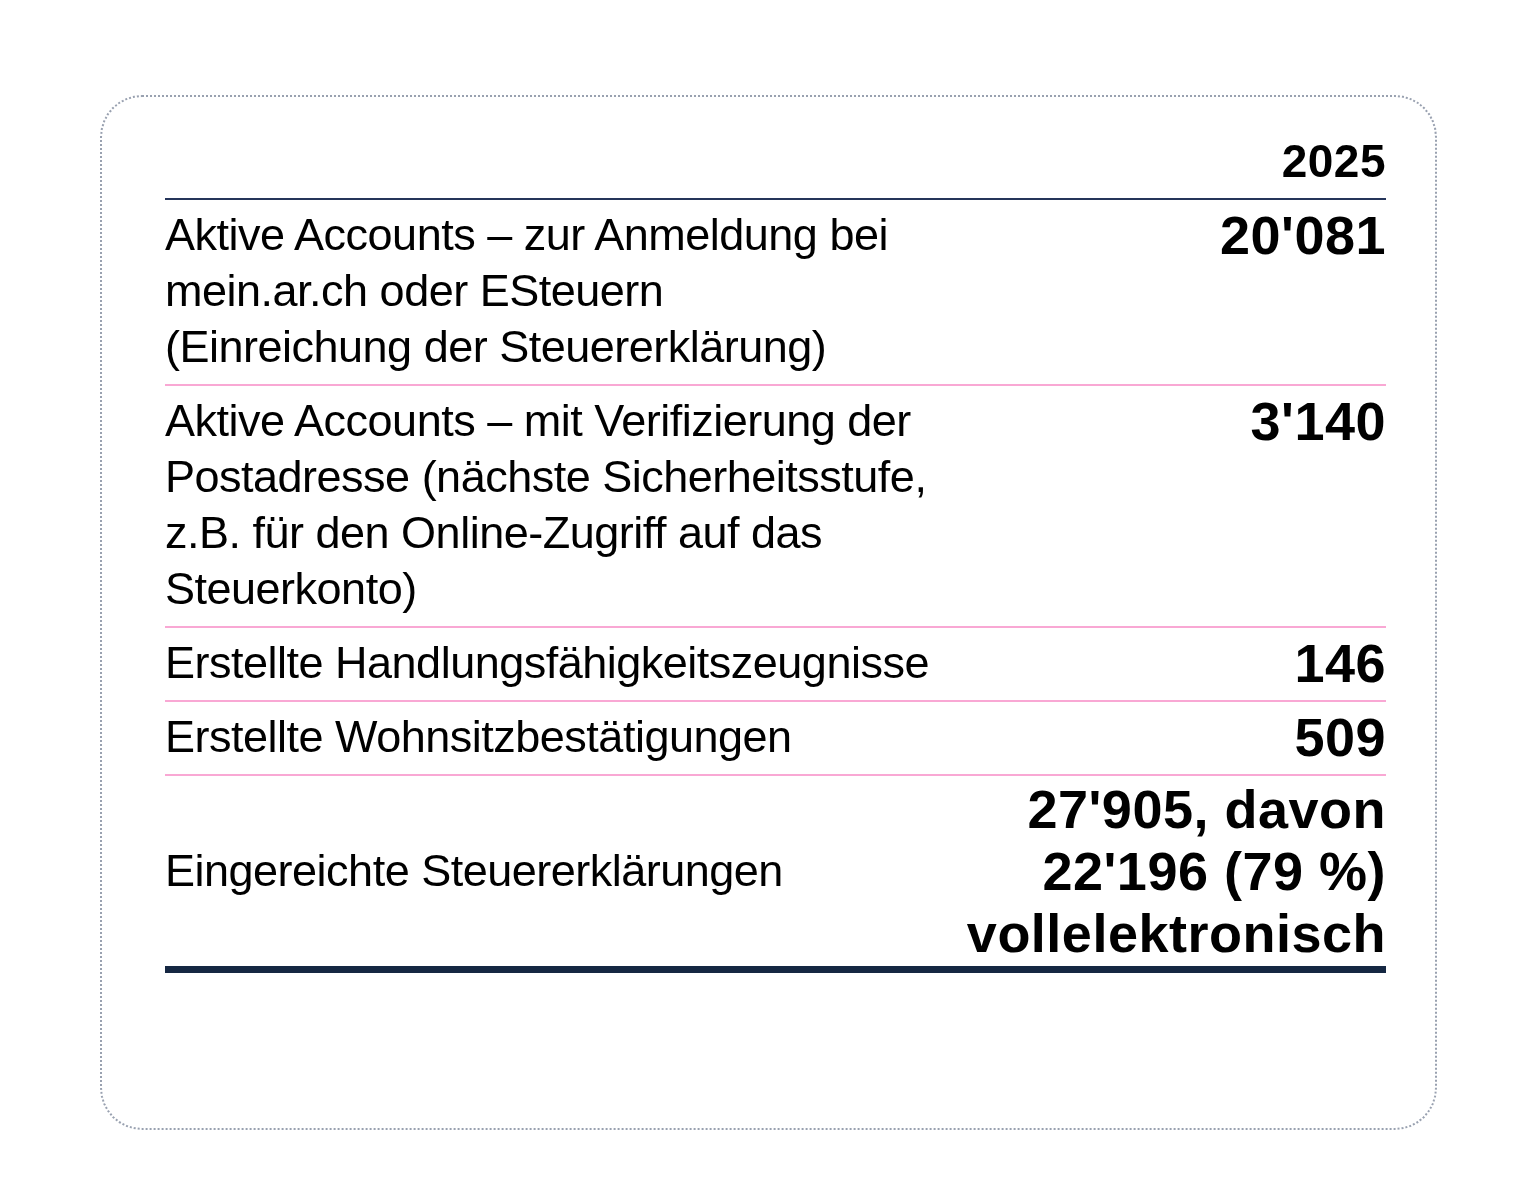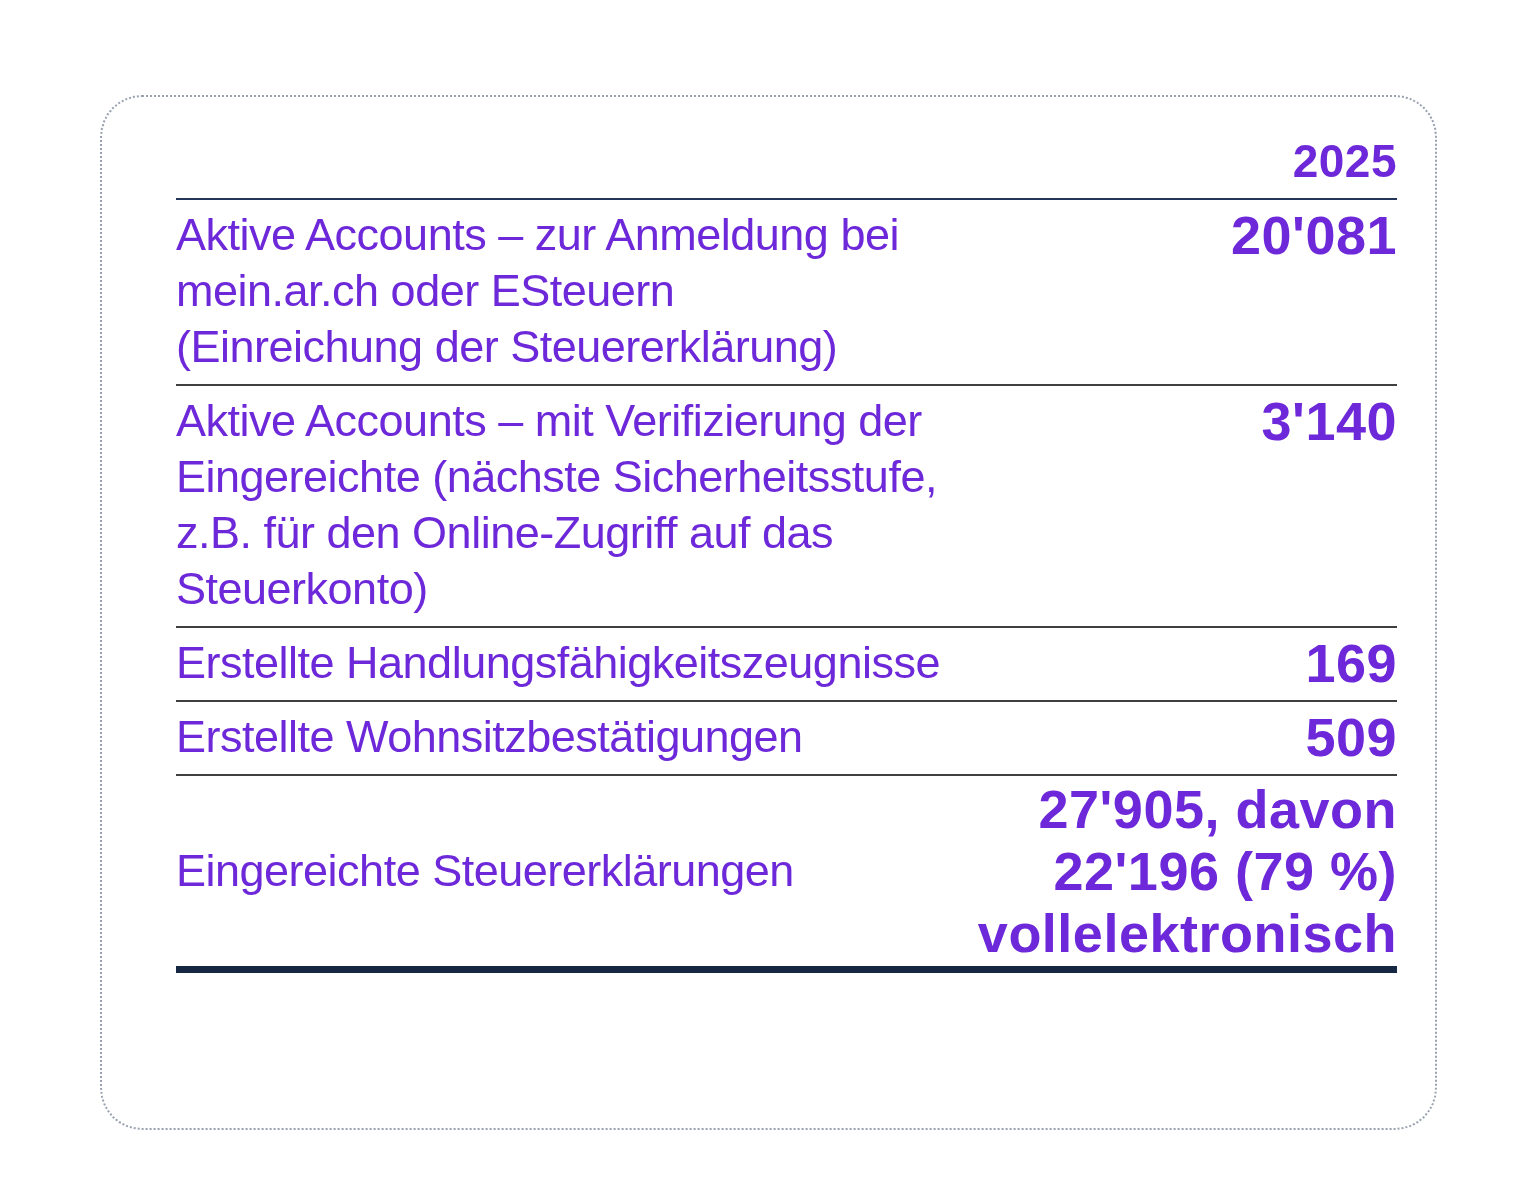--- a/index.html
+++ b/index.html
@@ -23,46 +23,46 @@
     top: 95px;
     width: 1337px;
     height: 1035px;
     box-sizing: border-box;
     border: 2px dotted #99a1b0;
     border-radius: 42px;
     background: #ffffff;
   }
   table.stats-table {
     position: absolute;
-    left: 74px;
+    left: 63px;
     top: 0;
     width: 1221px;
     border-collapse: collapse;
     table-layout: fixed;
-    color: #6d28d9;
+    color: #000000;
   }
   col.label-col  { width: 800px; }
   col.value-col  { width: 421px; }
 
   thead th {
     height: 91px;
     vertical-align: bottom;
     border-bottom: 2px solid #25355a;
     padding: 0 0 10px 0;
   }
   th.year {
     text-align: right;
     font-size: 46px;
     font-weight: 700;
     letter-spacing: 0.5px;
   }
 
   tbody td {
     vertical-align: top;
-    border-bottom: 2px solid #404040;
+    border-bottom: 2px solid #f9a8d4;
     padding: 7px 0 9px 0;
     white-space: pre-line;
   }
   td.label {
     text-align: left;
     font-size: 45px;
     font-weight: 400;
     line-height: 56px;
     letter-spacing: -0.5px;
   }
@@ -105,28 +105,28 @@
       </thead>
       <tbody>
           <tr class="stat-row">
     <td class="label">Aktive Accounts – zur Anmeldung bei
 mein.ar.ch oder ESteuern
 (Einreichung der Steuererklärung)</td>
     <td class="value">20'081</td>
   </tr>
           <tr class="stat-row">
     <td class="label">Aktive Accounts – mit Verifizierung der
-Eingereichte (nächste Sicherheitsstufe,
+Postadresse (nächste Sicherheitsstufe,
 z.B. für den Online-Zugriff auf das
 Steuerkonto)</td>
     <td class="value">3'140</td>
   </tr>
           <tr class="stat-row">
     <td class="label">Erstellte Handlungsfähigkeitszeugnisse</td>
-    <td class="value">169</td>
+    <td class="value">146</td>
   </tr>
           <tr class="stat-row">
     <td class="label">Erstellte Wohnsitzbestätigungen</td>
     <td class="value">509</td>
   </tr>
           <tr class="stat-row middle multiline-value last-row">
     <td class="label">Eingereichte Steuererklärungen</td>
     <td class="value">27'905, davon
 22'196 (79 %)
 vollelektronisch</td>

